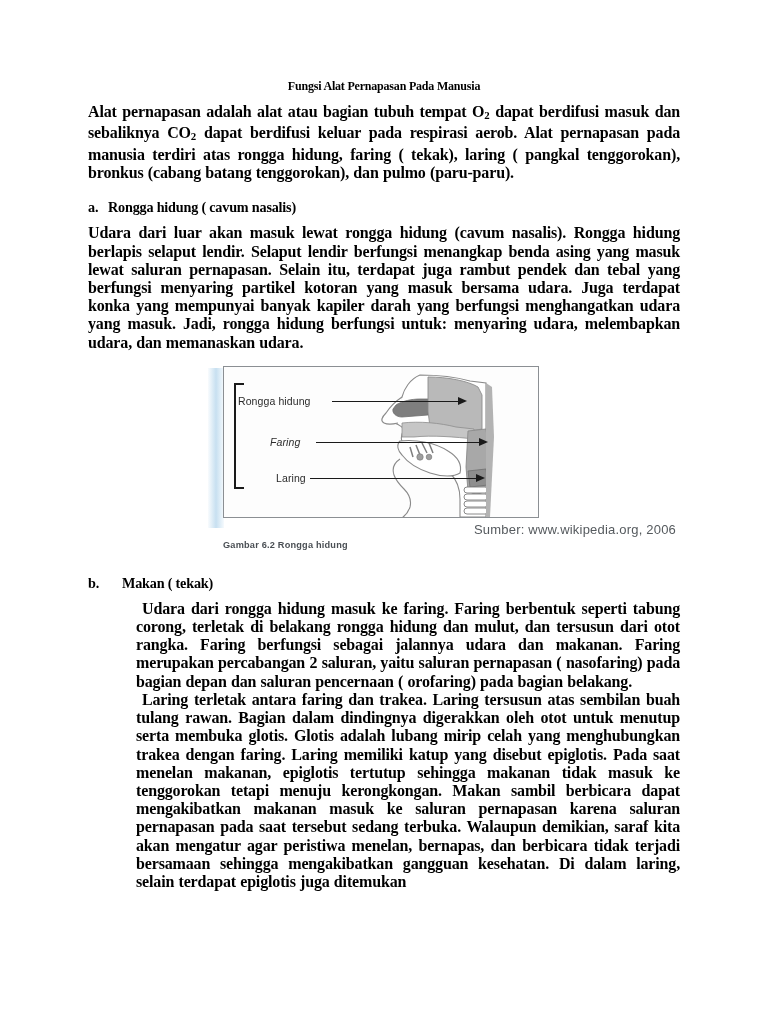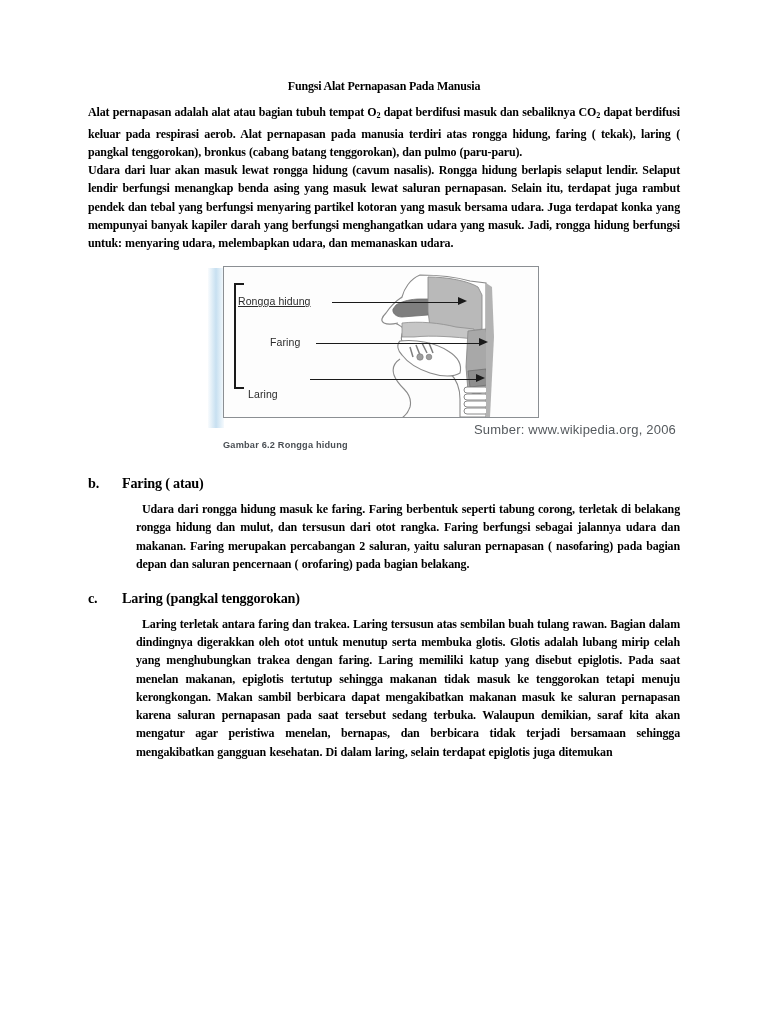--- a/index.html
+++ b/index.html
@@ -32,21 +32,21 @@
   .doc-title {
     font-weight: bold;
     font-size: 12px;
     text-align: center;
     letter-spacing: -0.2px;
     margin: 0 0 9px 0;
     line-height: 1.15;
   }
   p.body-text {
     font-weight: bold;
-    font-size: 12px;
+    font-size: 16px;
     line-height: 18.2px;
     text-align: justify;
     text-justify: inter-word;
     margin: 0 0 0 0;
     letter-spacing: -0.15px;
     word-spacing: 0.4px;
   }
   p.body-text.indent-sm { text-indent: 6px; margin-left: 48px; }
   h2.section-head {
     font-weight: bold;
@@ -96,23 +96,23 @@
     border-bottom: 2.5px solid #1a1a1a;
   }
   .fig-label {
     position: absolute;
     font-family: "Liberation Sans", "DejaVu Sans", sans-serif;
     font-size: 10.5px;
     color: #2b2b2b;
     white-space: nowrap;
     letter-spacing: 0.1px;
   }
-  .fig-label.l1 { left: 14px;  top: 28px; text-decoration: underline; }
-  .fig-label.l2 { left: 46px;  top: 69px; }
-  .fig-label.l3 { left: 24px;  top: 105px; margin-top: 16px; }
+  .fig-label.l1 { left: 14px;  top: 28px; }
+  .fig-label.l2 { left: 46px;  top: 69px; font-style: italic; }
+  .fig-label.l3 { left: 52px;  top: 105px; }
   .lead-line {
     position: absolute;
     height: 0;
     border-top: 1.7px solid #1a1a1a;
   }
   .lead-line.a { left: 108px; top: 34.5px; width: 126px; }
   .lead-line.b { left: 92px;  top: 75.5px; width: 163px; }
   .lead-line.c { left: 86px;  top: 111.5px; width: 166px; }
   .arrow-head {
     position: absolute;
@@ -150,20 +150,21 @@
 </head>
 <body>
 
 <div class="page">
   <div class="content">
 
     <h1 class="doc-title">Fungsi Alat Pernapasan Pada Manusia</h1>
 
     <p class="body-text"><span>Alat pernapasan adalah alat atau bagian tubuh tempat O</span><sub>2</sub><span> dapat berdifusi masuk dan sebaliknya CO</span><sub>2</sub><span> dapat berdifusi keluar pada respirasi aerob. Alat pernapasan pada manusia terdiri atas rongga hidung, faring ( tekak), laring ( pangkal tenggorokan), bronkus (cabang batang tenggorokan), dan pulmo (paru-paru).</span></p>
 
+    <h2 class="section-head narrow-gap"><span class="lbl">a.</span><span>Rongga hidung ( cavum nasalis)</span></h2>
     <p class="body-text">Udara dari luar akan masuk lewat rongga hidung (cavum nasalis). Rongga hidung berlapis selaput lendir. Selaput lendir berfungsi menangkap benda asing yang masuk lewat saluran pernapasan. Selain itu, terdapat juga rambut pendek dan tebal yang berfungsi menyaring partikel kotoran yang masuk bersama  udara. Juga terdapat konka yang mempunyai banyak kapiler darah yang berfungsi menghangatkan udara yang masuk. Jadi,  rongga hidung berfungsi untuk: menyaring udara, melembapkan udara, dan memanaskan  udara.</p>
 
     <div class="figure-wrap">
       <div class="blue-strip"></div>
 
       <div class="fig-box">
         <div class="fig-inner">
 
           <svg class="anat" width="316" height="152" viewBox="0 0 316 152">
 
@@ -225,20 +226,19 @@
           <div class="arrow-head a"></div>
           <div class="arrow-head b"></div>
           <div class="arrow-head c"></div>
         </div>
       </div>
 
       <div class="fig-source">Sumber: www.wikipedia.org, 2006</div>
       <div class="fig-caption">Gambar 6.2 Rongga hidung</div>
     </div>
 
-    <h2 class="section-head wide-gap"><span class="lbl">b.</span><span>Faring ( atau)</span></h2>
+    <h2 class="section-head wide-gap"><span class="lbl">b.</span><span>Makan ( tekak)</span></h2>
     <p class="body-text indent-sm">Udara dari rongga hidung masuk ke faring. Faring berbentuk seperti tabung corong, terletak di belakang rongga hidung dan mulut, dan tersusun dari otot rangka. Faring berfungsi sebagai jalannya udara dan makanan. Faring merupakan percabangan 2 saluran, yaitu saluran pernapasan ( nasofaring) pada bagian depan dan saluran pencernaan ( orofaring) pada bagian belakang.</p>
 
-    <h2 class="section-head wide-gap"><span class="lbl">c.</span><span>Laring (pangkal tenggorokan)</span></h2>
     <p class="body-text indent-sm">Laring terletak antara faring dan  trakea. Laring tersusun atas sembilan buah tulang rawan.  Bagian dalam dindingnya digerakkan oleh otot untuk menutup serta membuka glotis. Glotis adalah lubang mirip celah yang menghubungkan trakea dengan faring. Laring memiliki katup yang disebut epiglotis.  Pada saat menelan makanan,  epiglotis tertutup sehingga makanan tidak masuk ke tenggorokan tetapi menuju kerongkongan.  Makan sambil berbicara dapat mengakibatkan makanan masuk ke saluran pernapasan karena saluran pernapasan pada saat tersebut sedang terbuka. Walaupun demikian, saraf kita akan mengatur agar peristiwa menelan, bernapas, dan berbicara tidak terjadi bersamaan sehingga mengakibatkan gangguan kesehatan. Di dalam laring, selain  terdapat epiglotis juga ditemukan</p>
 
   </div>
 </div>
 
 </body></html>

